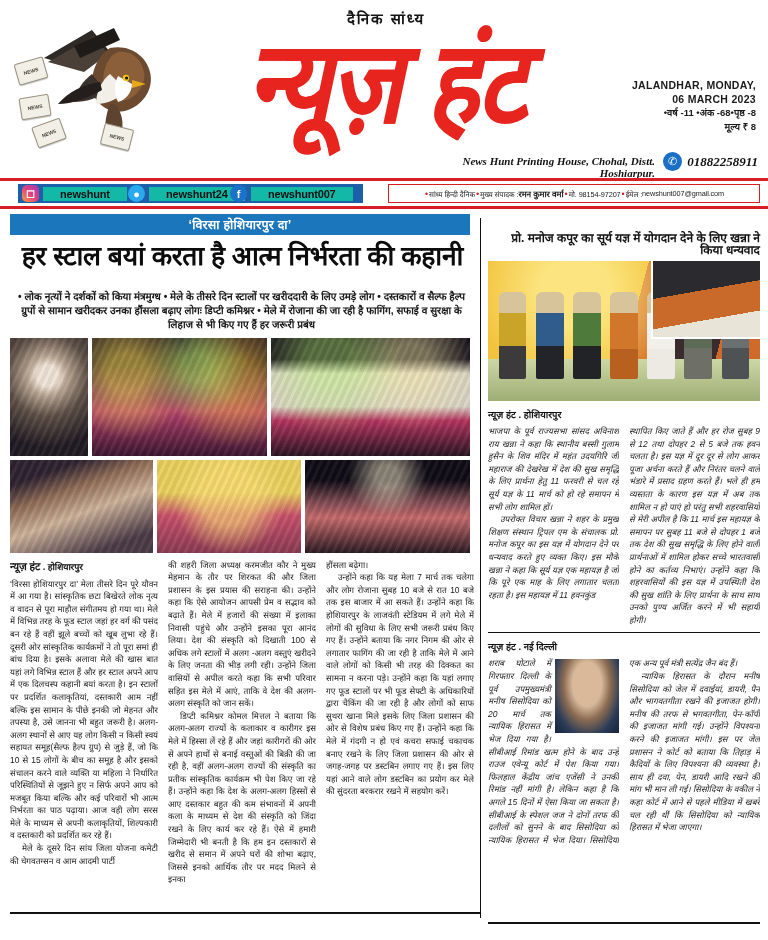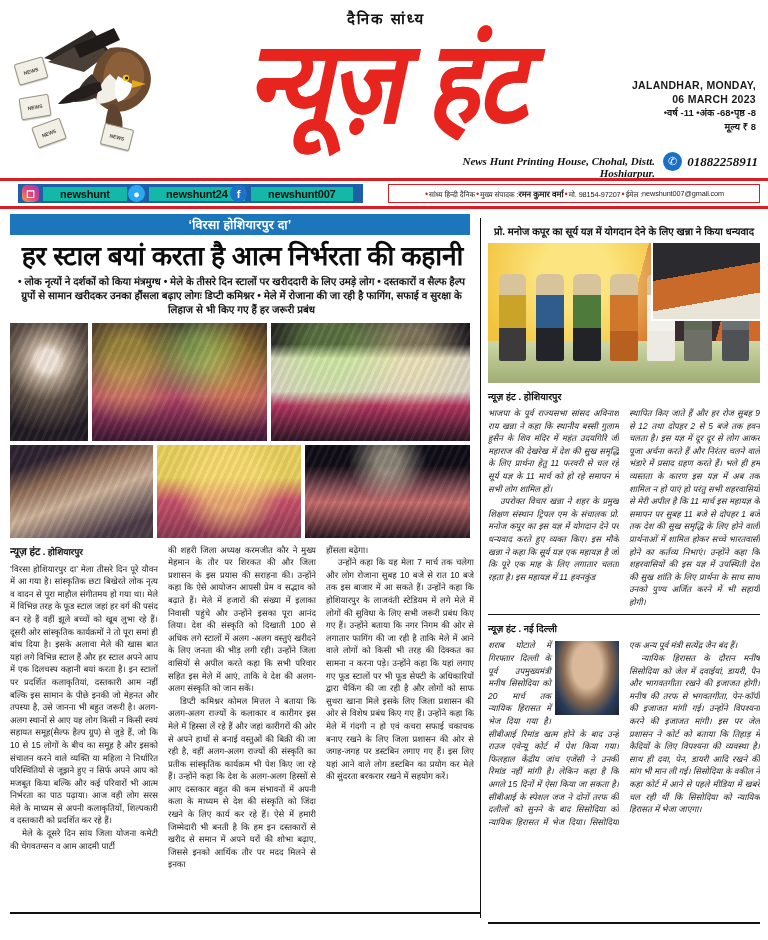--- a/index.html
+++ b/index.html
@@ -114,21 +114,21 @@
     width: 460px; height: 21px; background: #1b76bc; color:#fff;
     display:flex; align-items:center; justify-content:center;
     font-size: 12.5px; font-weight: bold; letter-spacing:.2px;
   }
   .lead-head {
     margin-top: 5px; width: 465px; text-align:center;
     font-size: 26.5px; font-weight: bold; color: #0c0c0c;
     line-height: 32px; letter-spacing: -.3px;
   }
   .sub-bullets {
-    margin-top: 3px; width: 463px; text-align: center;
+    margin-top: 18px; width: 463px; text-align: center;
     font-size: 10.2px; font-weight: bold; color: #161616; line-height: 14.2px;
   }
 
   
   .photos { margin-top: 5px; width: 464px; }
   .prow { display: flex; gap: 4px; margin-bottom: 4px; }
   .ph { position: relative; overflow: hidden; background:#2a1f33; }
   .ph::after {
     content:""; position:absolute; inset:0;
     background: repeating-linear-gradient(115deg, rgba(255,255,255,.05) 0 3px, rgba(0,0,0,.06) 3px 7px);
@@ -172,22 +172,22 @@
   }
   .btext p { margin-bottom: 0; text-indent: 12px; }
   .btext p.noind { text-indent: 0; }
 
   
   .r-head {
     width: 272px; text-align: center; font-size: 15.3px; font-weight: bold;
     color: #0c0c0c; line-height: 20px; letter-spacing: -.2px; padding-top: 2px;
   }
   .r-sub {
-    width: 272px; text-align: center; font-size: 10px; font-weight: bold;
-    color: #141414; margin-top: 12px; line-height: 12px;
+    width: 272px; text-align: right; font-size: 12px; font-weight: bold;
+    color: #141414; margin-top: 18px; line-height: 12px;
   }
   .r-photo {
     margin-top: 5px; width: 272px; height: 140px; position: relative; overflow:hidden;
     background:
       radial-gradient(circle at 32% 22%, rgba(255,240,150,.75) 0 16%, transparent 46%),
       linear-gradient(105deg, #f2c33c 0 52%, #d97b2e 52% 66%, #3a2b2f 66% 82%, #cf6a2b 82% 100%);
   }
   .r-photo .ground {
     position:absolute; left:0; bottom:0; width:100%; height: 30%;
     background: linear-gradient(180deg,#cdd7a6,#9fae74);

